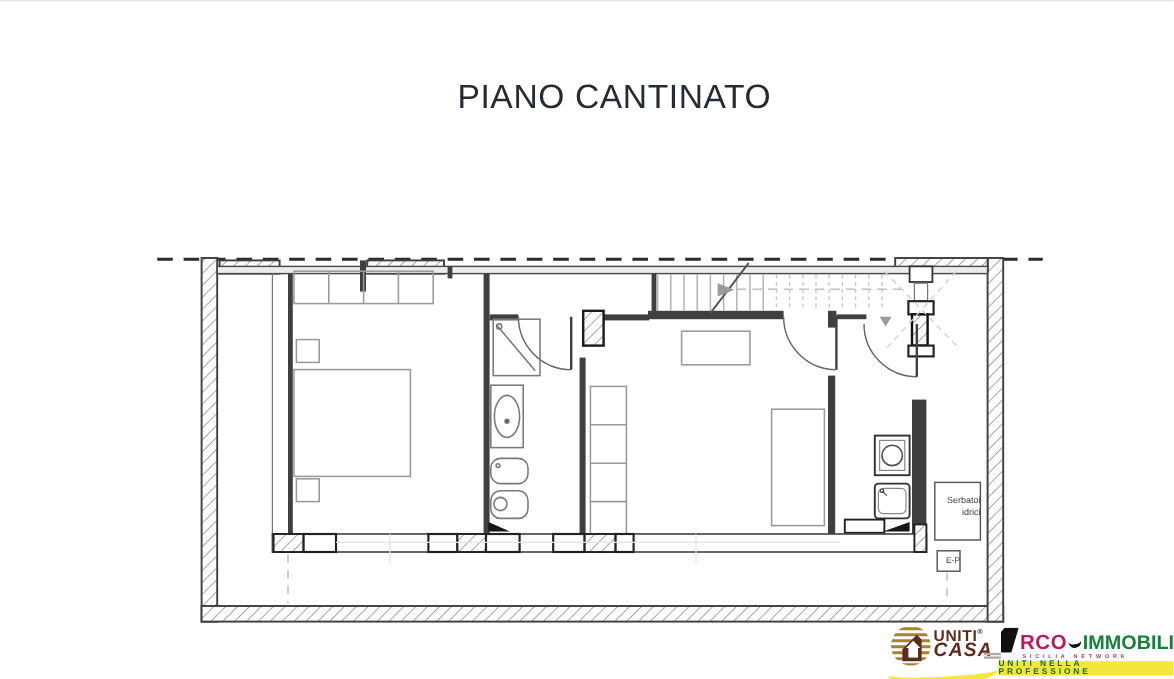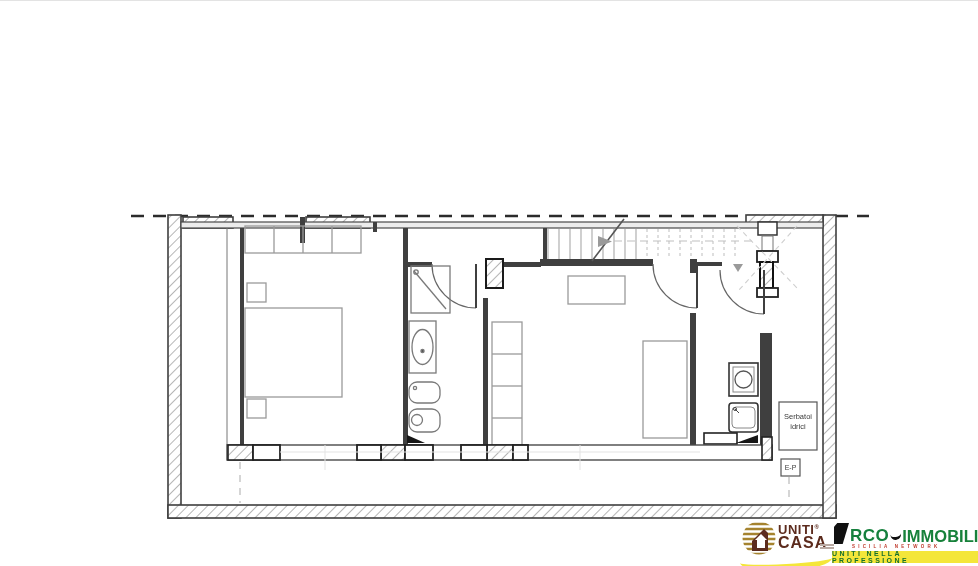--- a/index.html
+++ b/index.html
@@ -5,58 +5,59 @@
   html,body{margin:0;padding:0;background:#ffffff;}
   body{width:978px;height:566px;position:relative;overflow:hidden;
        font-family:"Liberation Sans",sans-serif;}
   .page{position:absolute;inset:0;background:#fff;}
   .top-rule{position:absolute;top:0;left:0;width:978px;height:1px;background:#e3e3e3;}
 
   .plan-title{position:absolute;top:65px;left:46px;right:0;text-align:center;
     font-size:28px;letter-spacing:.5px;color:#262b33;font-weight:400;}
 
   .plan-wrap{position:absolute;inset:0;}
-  .plan-label{position:absolute;color:#3a3a3a;text-align:center;line-height:1.3;}
+  .plan-label{position:absolute;color:#3a3a3a;text-align:right;line-height:1.3;}
   .label-tanks{left:779px;top:412px;width:38px;font-size:7.5px;}
   .label-ep{left:781px;top:463px;width:19px;font-size:7px;}
 
   
   .footer{position:absolute;left:738px;top:518px;width:240px;height:48px;}
 
   .pc-logo{position:absolute;left:4px;top:2px;width:92px;height:44px;}
   .pc-swoosh{position:absolute;left:-2px;top:30px;width:92px;height:14px;
      border-radius:50%;border-bottom:7px solid #f4e63a;transform:rotate(-3deg);}
   .pc-circle{position:absolute;left:0;top:1px;}
   .pc-text{position:absolute;left:36px;top:3px;color:#5c2b1d;line-height:1;}
   .pc-punto{font-size:13px;font-weight:800;letter-spacing:.5px;}
   .pc-reg{font-size:6px;vertical-align:super;font-weight:700;}
-  .pc-casa{font-size:16px;font-weight:800;margin-top:-1px;letter-spacing:1px;}
+  .pc-casa{font-size:16px;font-weight:800;font-style:italic;margin-top:-1px;letter-spacing:1px;}
   .pc-fine{position:absolute;left:78px;top:24px;width:14px;}
   .pc-fine span{display:block;height:1.5px;background:#b9a9a2;margin-bottom:1.5px;}
 
   .arco-logo{position:absolute;left:94px;top:0px;width:146px;height:48px;}
   .arco-row1{position:absolute;left:2px;top:4px;display:flex;align-items:flex-end;height:22px;}
   .arco-a{width:15px;height:21px;background:#101010;
      clip-path:polygon(0 100%,0 18%,22% 0,100% 0,58% 100%);margin-right:1px;}
-  .arco-rco{font-size:17px;font-weight:800;color:#15803d;letter-spacing:.5px;line-height:1;}
+  .arco-rco{font-size:17px;font-weight:800;color:#be185d;letter-spacing:.5px;line-height:1;}
   .arco-swoosh{width:11px;height:9px;border-radius:50%;border-bottom:3px solid #101010;
      margin:0 1px 4px 1px;transform:rotate(-8deg);}
   .arco-imm{font-size:16.5px;font-weight:800;color:#17813a;letter-spacing:0;line-height:1;}
   .arco-network{position:absolute;left:20px;top:26px;font-size:4.5px;font-weight:700;
      letter-spacing:3.2px;color:#c0392b;}
   .arco-band{position:absolute;left:0;top:33px;width:146px;height:12px;background:#f4e63a;
      display:flex;align-items:center;justify-content:center;}
   .arco-tagline{font-size:7px;font-weight:700;letter-spacing:2.4px;color:#15702e;}
 </style>
 </head>
 <body>
 
 <div class="page">
   <div class="top-rule"></div>
 
+  <div class="plan-title">PIANO CANTINATO</div>
 
   <div class="plan-wrap">
     <svg width="978" height="566" viewBox="0 0 978 566">
       <defs>
         <pattern id="hatch" width="7" height="7" patternTransform="rotate(45)" patternUnits="userSpaceOnUse">
           <rect width="7" height="7" fill="#ffffff"></rect>
           <line x1="0" y1="0" x2="0" y2="7" stroke="#8f8f8f" stroke-width="1.3"></line>
         </pattern>
       </defs>
 

